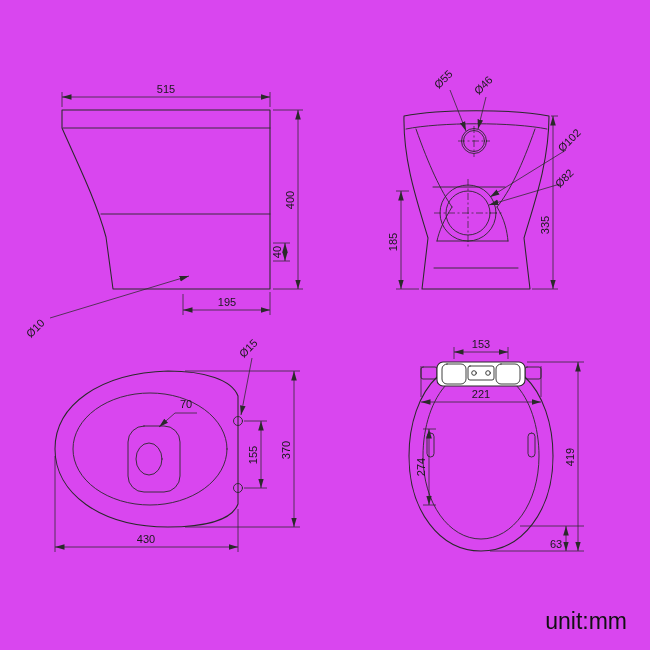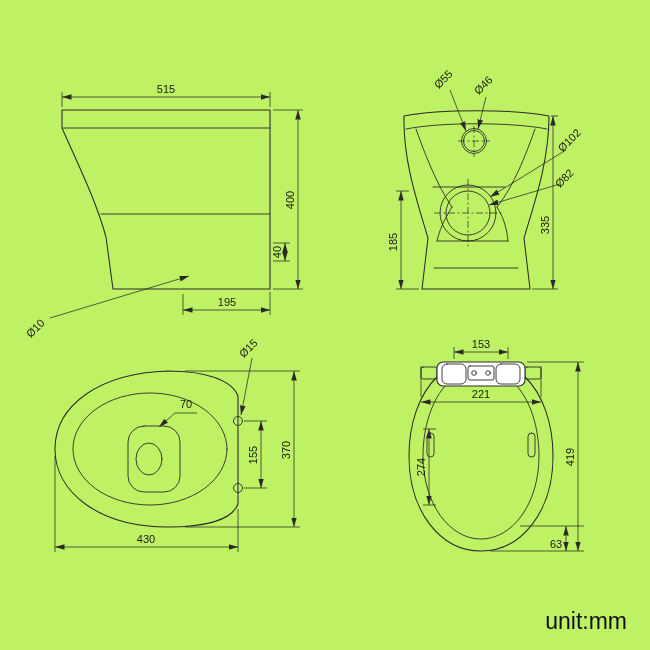--- a/index.html
+++ b/index.html
@@ -1,16 +1,16 @@
 <!DOCTYPE html>
 <html><head>
 <meta charset="utf-8">
 <style>
   html,body{margin:0;padding:0;background:#ffffff;}
-  .page{position:relative;width:650px;height:650px;background:#bef264;overflow:hidden;}
+  .page{position:relative;width:650px;height:650px;background:#d946ef;overflow:hidden;}
   svg{display:block;}
   svg text{font-family:"Liberation Sans","DejaVu Sans",sans-serif;font-size:11px;fill:#1a1a1a;}
   svg text.unit{font-size:23px;fill:#111111;}
   .ol{fill:none;stroke:#2a2a2a;stroke-width:1.05;stroke-linejoin:round;stroke-linecap:round;}
   .ln{fill:none;stroke:#2a2a2a;stroke-width:0.9;stroke-linecap:round;}
   .dim{fill:none;stroke:#2a2a2a;stroke-width:0.75;}
   .cl{fill:none;stroke:#2a2a2a;stroke-width:0.7;stroke-dasharray:7 2.5 2 2.5;}
   .wfill{fill:#ffffff;stroke:#2a2a2a;stroke-width:1.05;}
 </style>
 </head>

